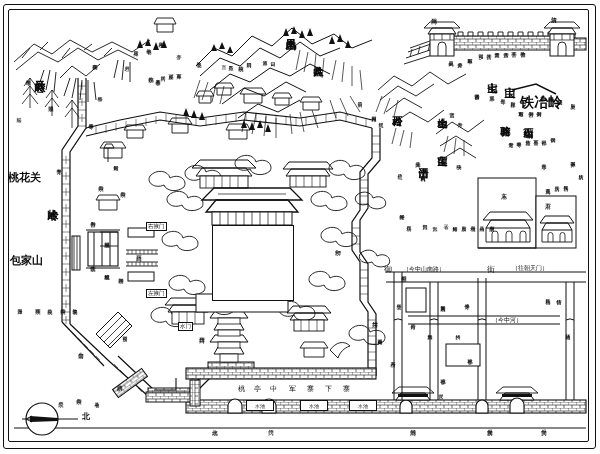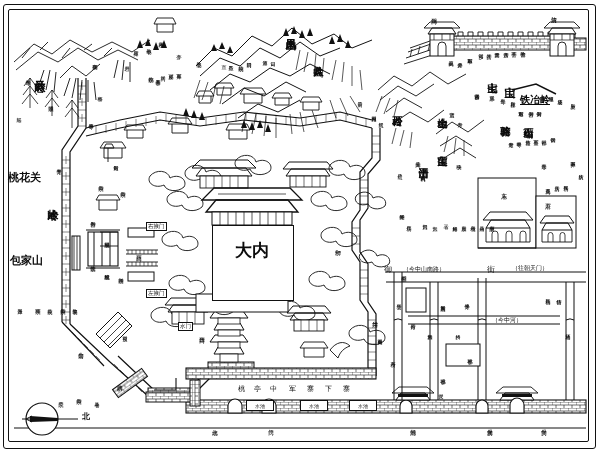--- a/index.html
+++ b/index.html
@@ -410,29 +410,28 @@
       <path class="ln" stroke-width="1" d="M22 419 H78"></path>
       <path class="fl" d="M30 416 L58 418 L58 421 L30 422 z"></path>
       <path class="ln" stroke-width="1" d="M26 419 l6 -3 M26 419 l6 3"></path>
     </g>
   </svg>
 
   <div class="frame-outer"></div>
   <div class="frame-inner"></div>
 
   <div id="dai-nei-box" style="left:212px;top:225px;width:80px;height:74px;"></div>
-  <div id="dai-nei-text" style="left:212px;top:238px;width:80px;font-size:17px;line-height:1.5;">大内</div>
 
   <div id="layer-mountains">
       <div class="lbl vert big" style="left: 34px; top: 72px; font-size: 11px; font-weight: 700;">慈云岭</div>
       <div class="lbl vert big" style="left: 285px; top: 30px; font-size: 11px; font-weight: 700;">凤凰山</div>
       <div class="lbl vert big" style="left: 313px; top: 58px; font-size: 10px; font-weight: 700;">八盘岭</div>
       <div class="lbl vert big" style="left: 487px; top: 75px; font-size: 10px; font-weight: 700;">七宝山</div>
       <div class="lbl vert big" style="left: 504px; top: 78px; font-size: 11px; font-weight: 700;">宝山</div>
-      <div class="lbl horz big" style="left: 520px; top: 95px; font-size: 10px; font-weight: 700; text-decoration: underline;">铁冶岭</div>
+      <div class="lbl horz big" style="left: 520px; top: 95px; font-size: 14px; font-weight: 700;">铁冶岭</div>
       <div class="lbl vert big" style="left: 437px; top: 110px; font-size: 10px; font-weight: 700;">金地山</div>
       <div class="lbl vert big" style="left: 523px; top: 120px; font-size: 10px; font-weight: 700;">瑞石山</div>
       <div class="lbl vert big" style="left: 500px; top: 118px; font-size: 10px; font-weight: 700;">骆驼岭</div>
       <div class="lbl vert big" style="left: 437px; top: 148px; font-size: 10px; font-weight: 700;">宝莲山</div>
       <div class="lbl vert big" style="left: 418px; top: 160px; font-size: 10px; font-weight: 700;">清平山</div>
       <div class="lbl vert big" style="left: 392px; top: 108px; font-size: 10px; font-weight: 700;">万松岭</div>
       <div class="lbl horz big" style="left: 8px; top: 172px; font-size: 11px; font-weight: 700;">桃花关</div>
       <div class="lbl vert big" style="left: 47px; top: 200px; font-size: 11px; font-weight: 700;">冷水岭</div>
       <div class="lbl horz big" style="left: 10px; top: 255px; font-size: 11px; font-weight: 700;">包家山</div>
     </div>

